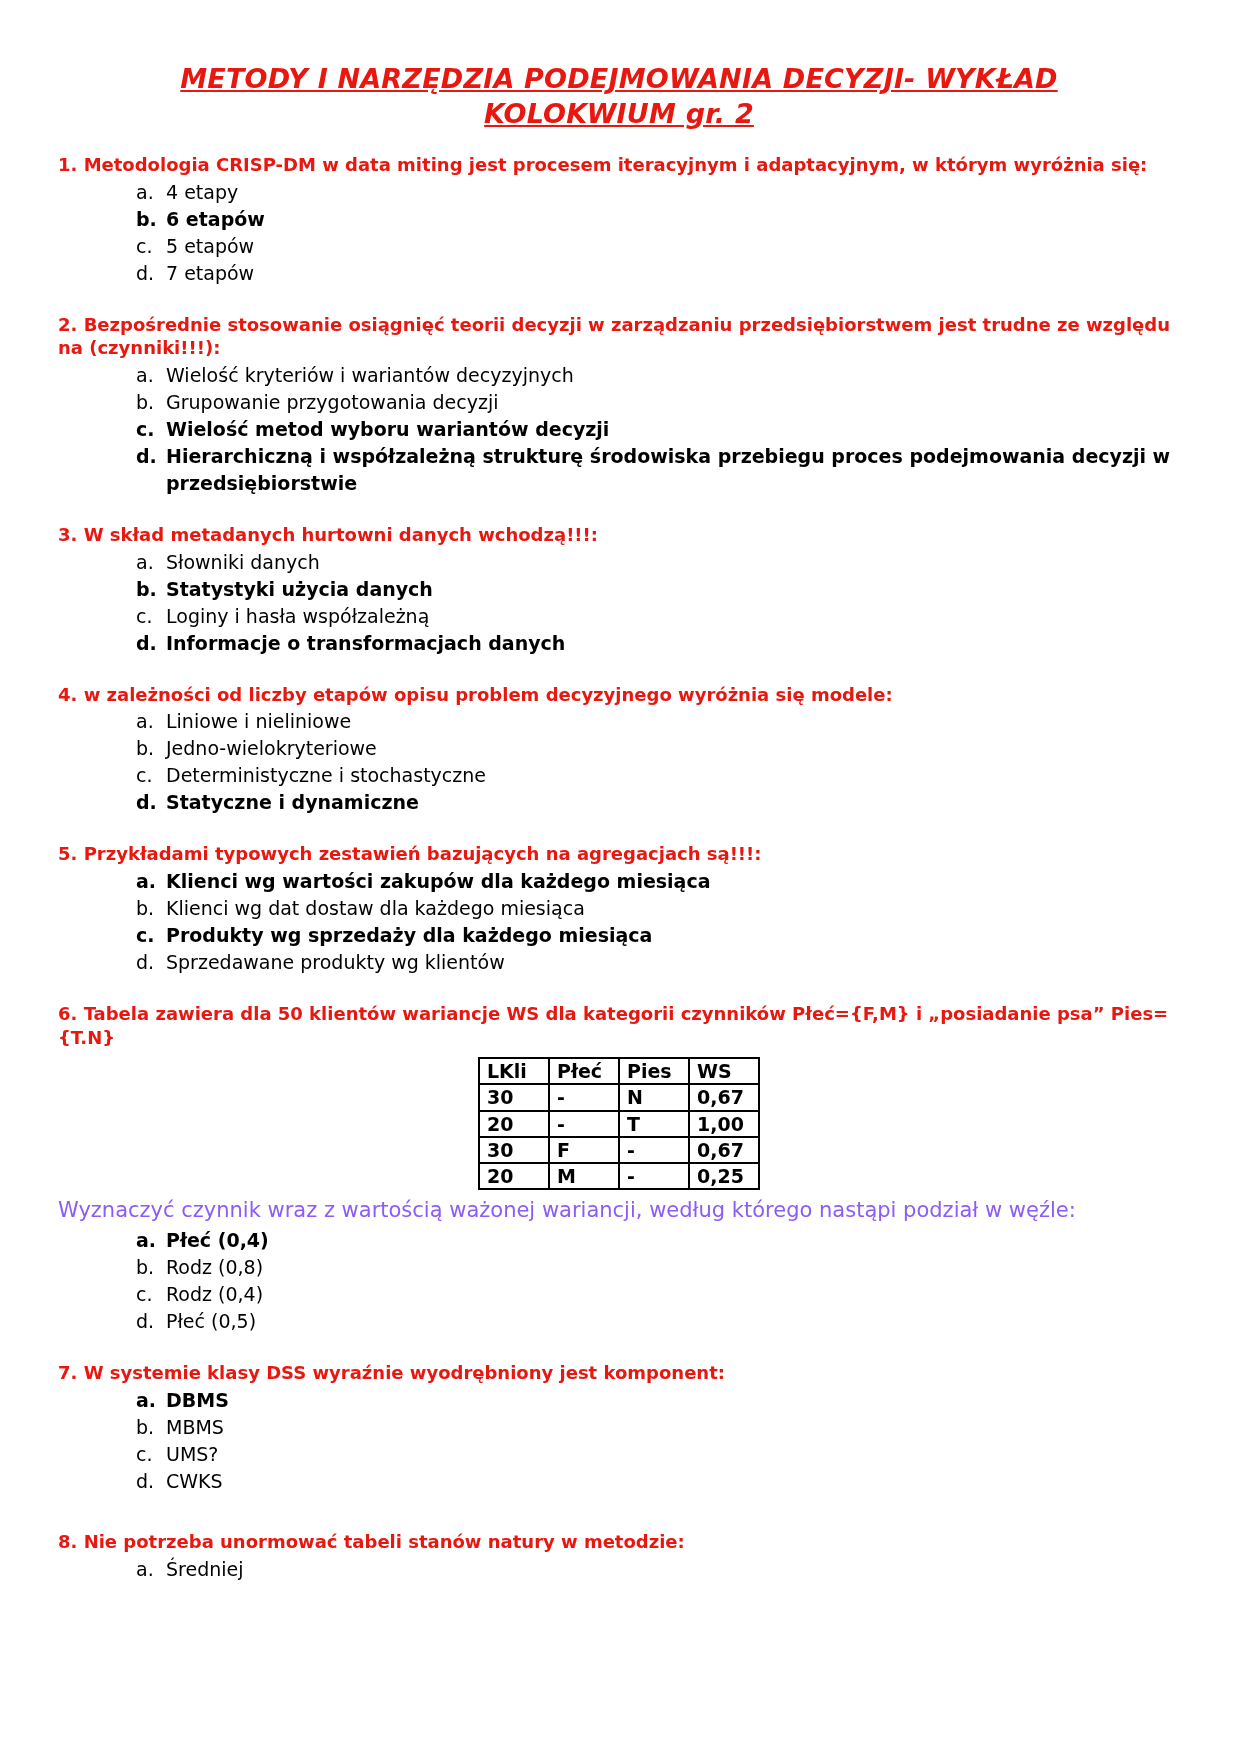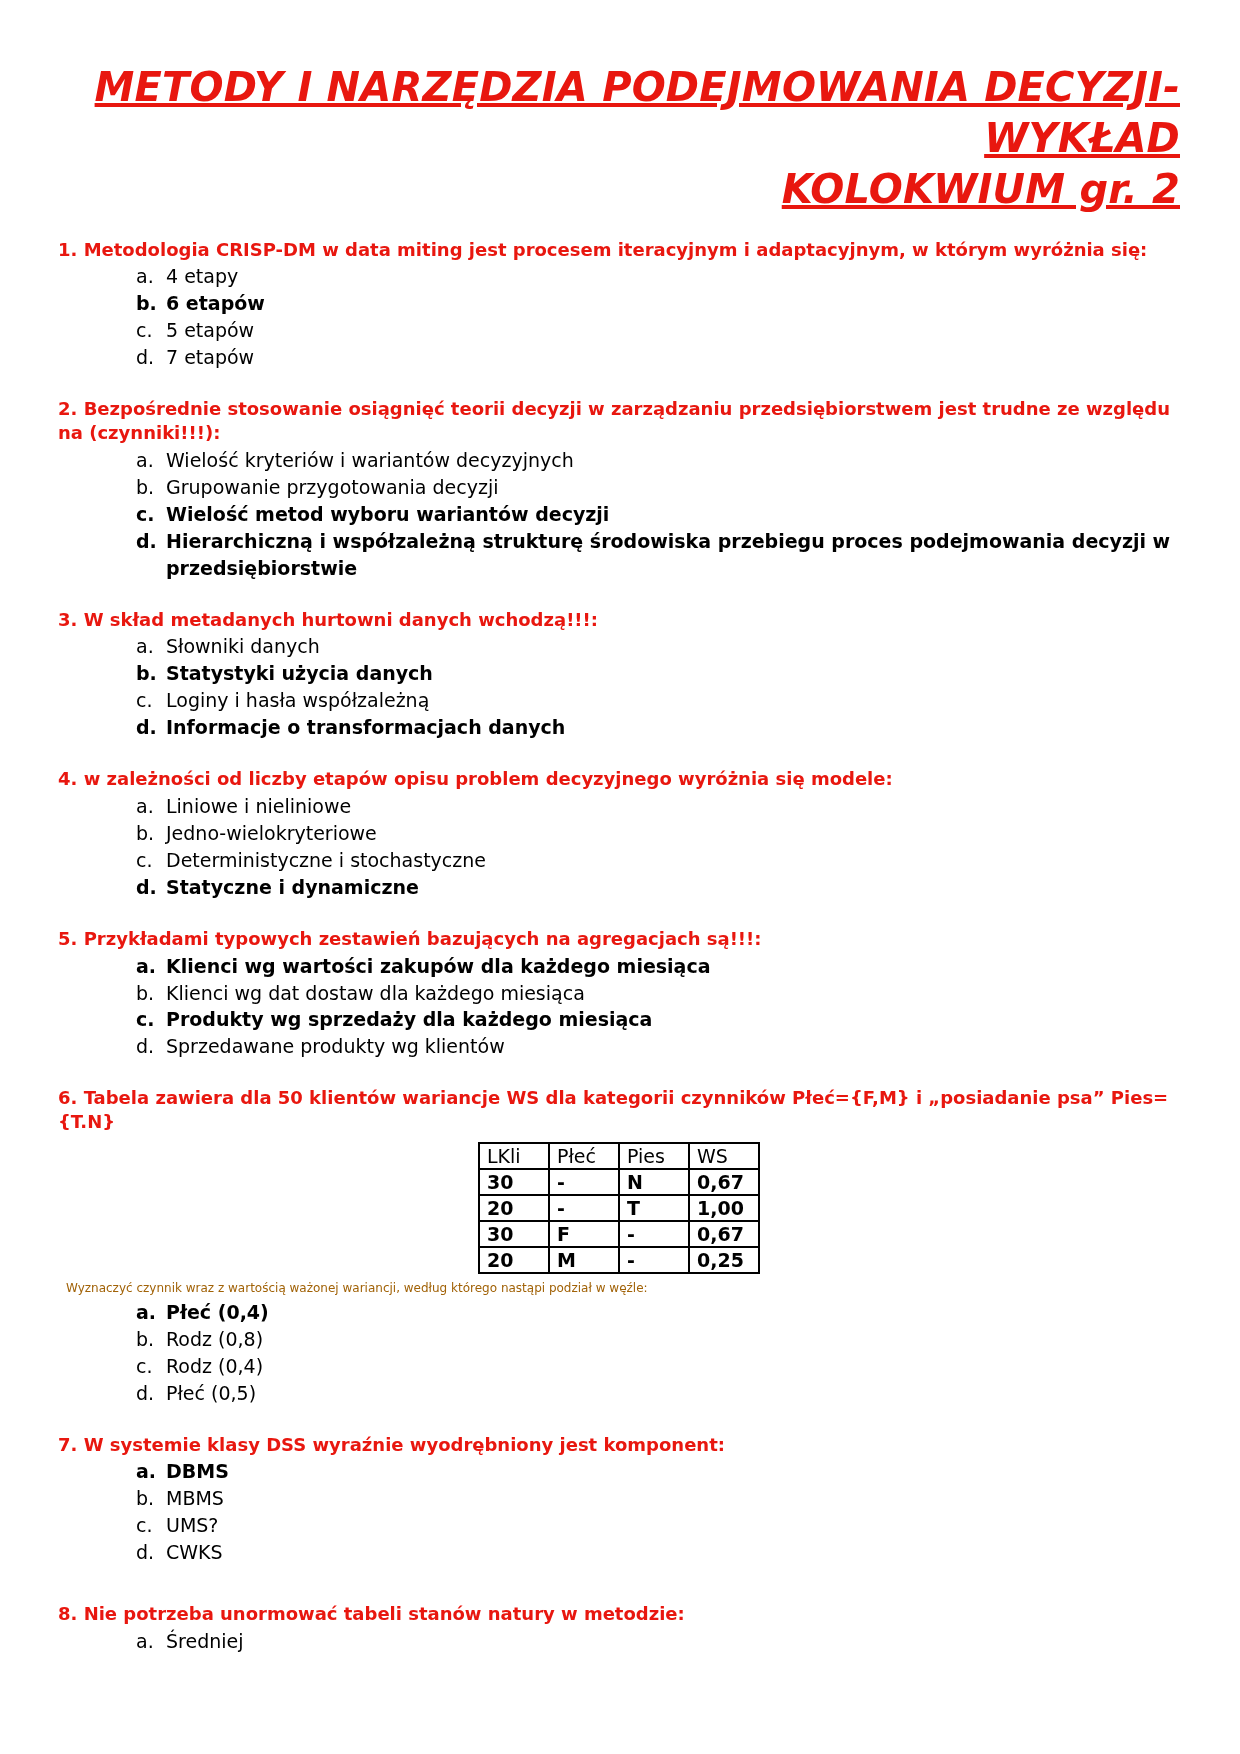--- a/index.html
+++ b/index.html
@@ -18,23 +18,23 @@
     min-height: 1754px;
     box-sizing: border-box;
     padding: 62px 60px 40px 58px;
     position: relative;
   }
   .doc-title {
     color: #e8170f;
     font-weight: bold;
     font-style: italic;
     text-decoration: underline;
-    font-size: 40px;
+    font-size: 27px;
     line-height: 1.28;
-    text-align: right;
+    text-align: center;
     margin: 0 0 22px 0;
     letter-spacing: 0.2px;
   }
   .doc-title .line2 {
     display: block;
   }
   .question {
     margin-top: 26px;
   }
   .question:first-of-type {
@@ -62,40 +62,41 @@
   }
   ol.answers li .marker {
     position: absolute;
     left: 0;
     top: 0;
   }
   ol.answers li.bold, ol.answers li.bold .marker {
     font-weight: bold;
   }
   .q-sub {
-    font-size: 12px;
+    font-size: 21px;
     line-height: 1.4;
-    color: #a16207;
-    margin: 6px 0 2px 8px;
+    color: #8b5cf6;
+    margin: 6px 0 2px 0;
   }
   table.vartable {
     border-collapse: collapse;
     margin: 8px auto 4px auto;
     font-size: 19px;
   }
   table.vartable td, table.vartable th {
     border: 2px solid #000;
     padding: 1px 7px;
     text-align: left;
     font-weight: normal;
     vertical-align: top;
     line-height: 1.16;
   }
   table.vartable th {
     width: 54px;
+    font-weight: bold;
   }
   table.vartable td {
     min-width: 54px;
     font-weight: bold;
   }
   .col-lkli { width: 56px; }
   .col-plec { width: 56px; }
   .col-pies { width: 56px; }
   .col-ws   { width: 66px; }
   .spacer-small { height: 10px; }

